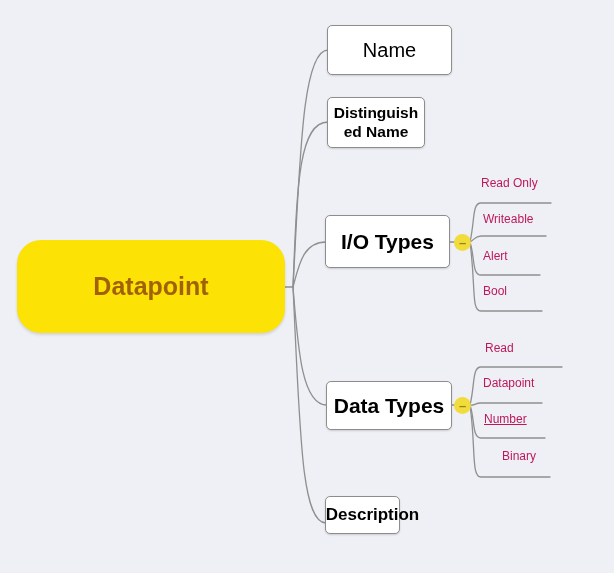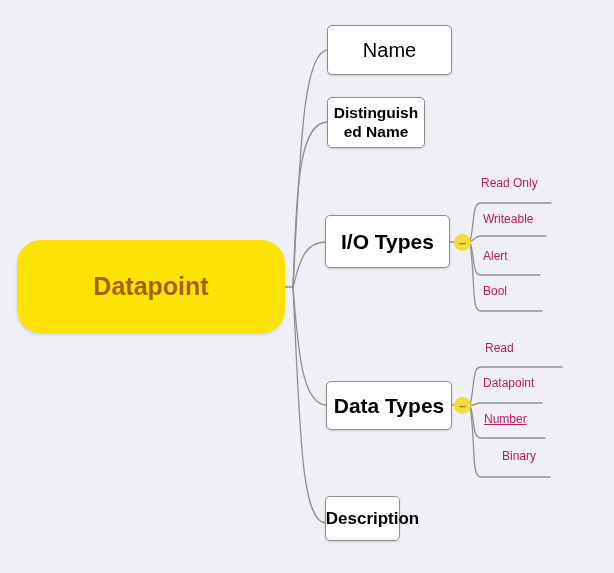--- a/index.html
+++ b/index.html
@@ -44,21 +44,21 @@
     background: #ffffff;
     border: 1.5px solid #8d8d8d;
     border-radius: 5px;
     color: #000000;
     box-shadow: 0 1px 2px rgba(0,0,0,0.15);
   }
   .topic-name       { left: 327px; top: 25px;  width: 125px; height: 50px; font-size: 20px; }
   .topic-dn         { left: 327px; top: 97px;  width: 98px;  height: 51px; font-size: 15.5px; font-weight: bold; line-height: 1.2; word-break: break-all; padding: 0 3px; }
   .topic-io         { left: 325px; top: 215px; width: 125px; height: 53px; font-size: 21px; font-weight: bold; }
   .topic-dt         { left: 326px; top: 381px; width: 126px; height: 49px; font-size: 21px; font-weight: bold; }
-  .topic-desc      { left: 325px; top: 496px; width: 75px;  height: 45px; font-size: 17px; font-weight: bold; white-space: nowrap; padding-left: 20px; }
+  .topic-desc      { left: 325px; top: 496px; width: 75px;  height: 38px; font-size: 17px; font-weight: bold; white-space: nowrap; padding-left: 20px; }
   .child-label {
     position: absolute;
     z-index: 2;
     font-size: 12px;
     color: #be185d;
     white-space: nowrap;
     cursor: default;
   }
   .lbl-read-only { left: 481px; top: 176px; }
   .lbl-writeable { left: 483px; top: 212px; }

